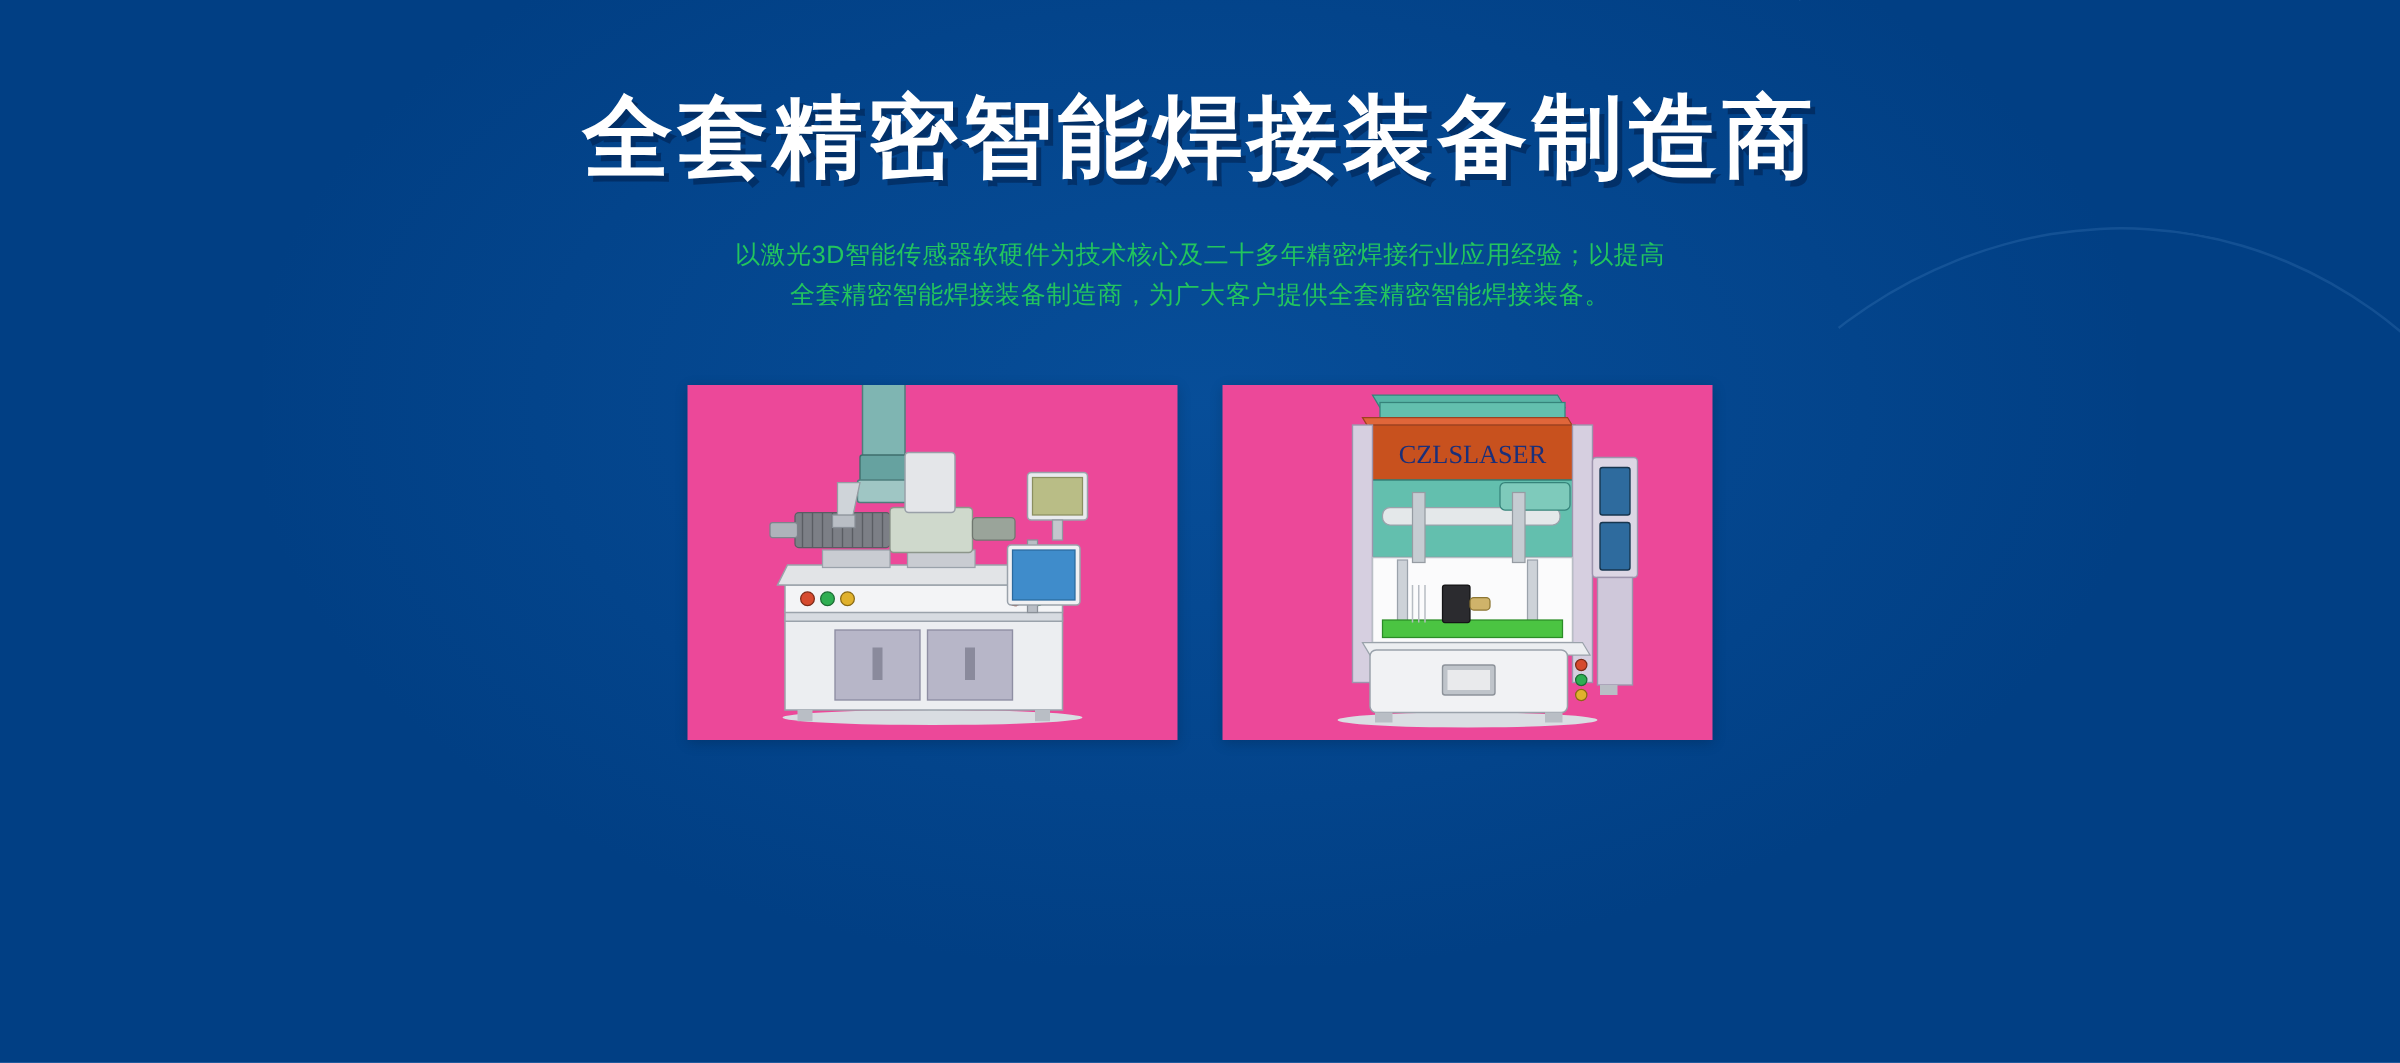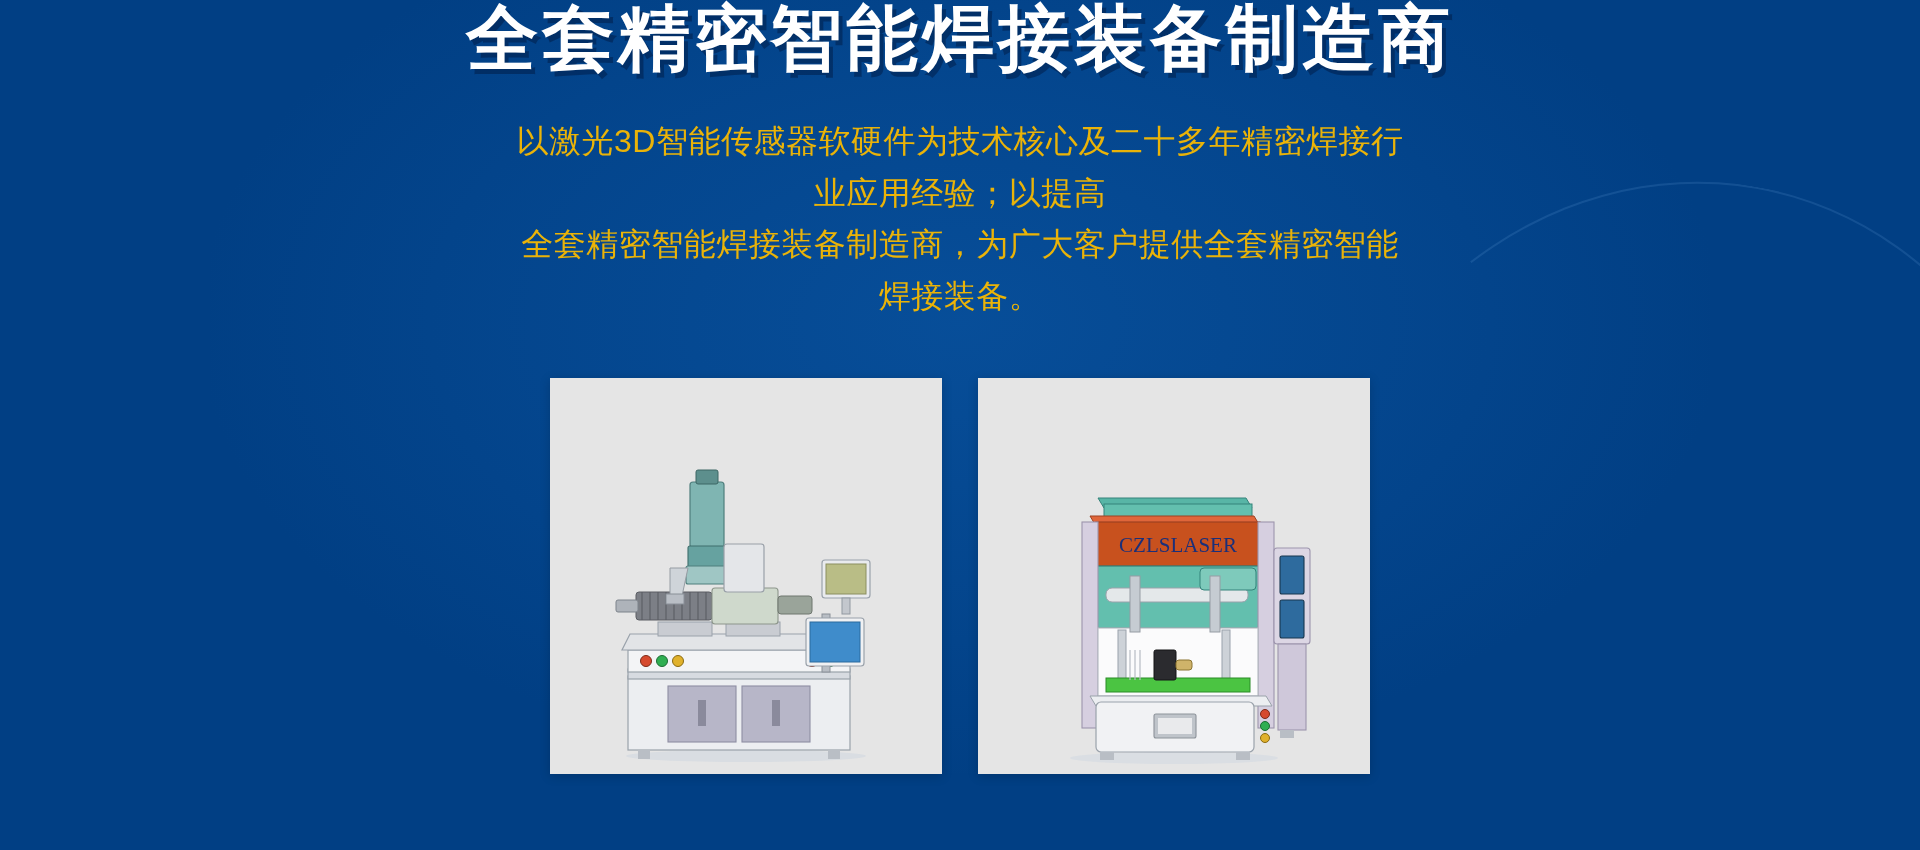--- a/index.html
+++ b/index.html
@@ -48,38 +48,38 @@
     transform:rotate(18deg);}
   .sw-right3{right:-150px;top:180px;width:780px;height:900px;
     border-radius:50%;
     border:2px solid rgba(120,175,230,.16);
     border-left-color:transparent;border-bottom-color:transparent;
     transform:rotate(10deg);}
 
   .content{position:relative;z-index:3;width:100%;text-align:center;}
 
   .headline{
-    margin:0;
+    margin:0;padding-top:72px;
     font-size:72px;line-height:1.08;font-weight:bold;
     letter-spacing:4px;color:#ffffff;
     text-shadow:4px 5px 0 rgba(0,22,60,.45);
     font-family:"Liberation Sans","DejaVu Sans",sans-serif;
   }
   .subtitle{
     margin:38px auto 0;width:905px;
-    font-size:32px;line-height:1.62;color:#eab308;
+    font-size:20px;line-height:1.62;color:#22c55e;
     letter-spacing:.5px;font-weight:400;
   }
   .subtitle .ln{display:block;}
 
   .cards{
     margin-top:55px;display:flex;justify-content:center;gap:36px;
   }
   .card{
-    width:392px;height:396px;background:#e5e5e5;
+    width:392px;height:284px;background:#ec4899;
     box-shadow:0 2px 10px rgba(0,0,0,.18);
     display:flex;align-items:flex-end;justify-content:flex-end;
     overflow:hidden;position:relative;
   }
   .card svg{display:block;}
 </style>
 </head>
 <body>
 
 <div class="stage">

